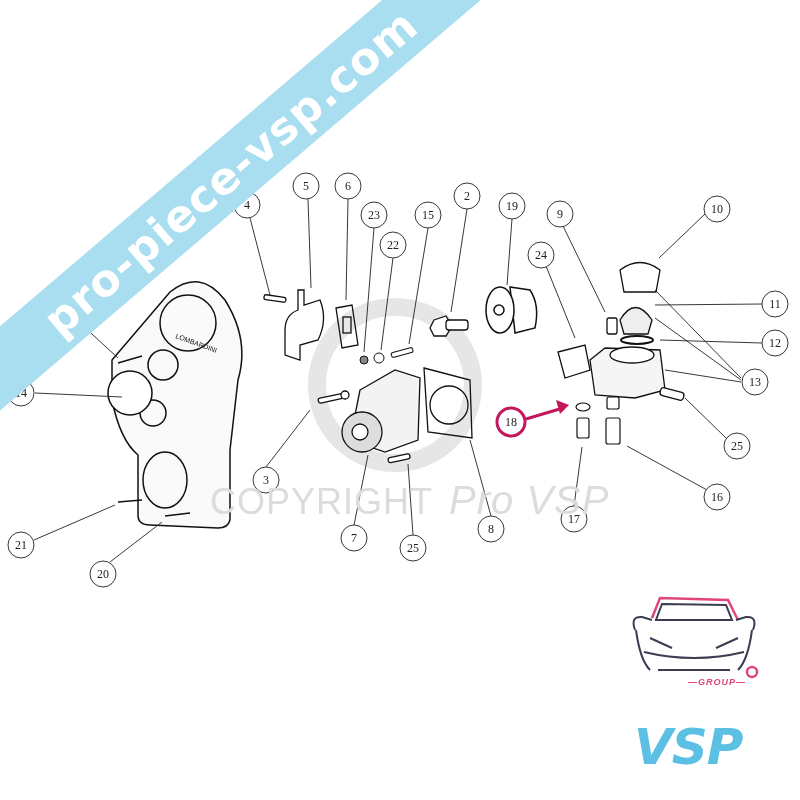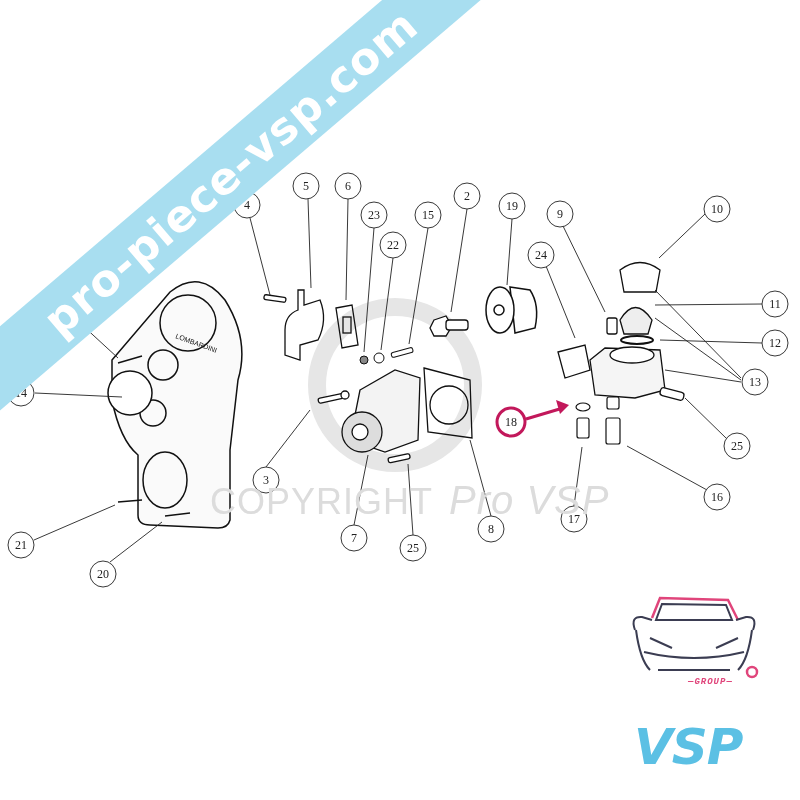--- a/index.html
+++ b/index.html
@@ -3,21 +3,21 @@
 <meta charset="utf-8">
 <style>
   html,body{margin:0;padding:0;background:#ffffff;}
   body{width:800px;height:800px;position:relative;overflow:hidden;font-family:"Liberation Serif",serif;}
   #stage{position:absolute;left:0;top:0;width:800px;height:800px;}
   .banner{position:absolute;left:-150px;top:140px;width:760px;height:64px;background:#a8def0;transform:rotate(-40.5deg);transform-origin:center;display:flex;align-items:center;justify-content:center;}
   .banner-text{color:#ffffff;font-family:"DejaVu Sans",sans-serif;font-weight:bold;font-size:44px;letter-spacing:1px;white-space:nowrap;}
   .watermark{position:absolute;left:210px;top:478px;font-family:"Liberation Sans",sans-serif;font-size:36px;color:#dcdcdc;white-space:nowrap;letter-spacing:1px;}
   .watermark .brand{font-style:italic;margin-left:16px;font-size:40px;}
   .logo{position:absolute;left:600px;top:590px;width:180px;height:180px;}
-  .logo-group{position:absolute;left:88px;top:87px;font-family:Liberation Mono, monospace;font-style:italic;font-weight:bold;font-size:9px;color:#e0457b;letter-spacing:1px;}
+  .logo-group{position:absolute;left:88px;top:87px;font-family:Liberation Sans, sans-serif;font-style:italic;font-weight:bold;font-size:9px;color:#e0457b;letter-spacing:1px;}
   .logo-pro{position:absolute;left:26px;top:90px;font-family:"DejaVu Sans",sans-serif;font-style:italic;font-weight:bold;font-size:50px;color:#3b3d52;line-height:1;letter-spacing:-1px;}
   .logo-vsp{position:absolute;left:34px;top:132px;font-family:"DejaVu Sans",sans-serif;font-style:italic;font-weight:bold;font-size:50px;color:#5bc0e4;line-height:1;letter-spacing:-1px;text-align:center;}
   .callout-label{font-family:"Liberation Serif",serif;font-size:12px;fill:#222;}
 </style>
 </head>
 <body>
 
 <div id="stage">
   <svg width="800" height="800" viewBox="0 0 800 800">
 

